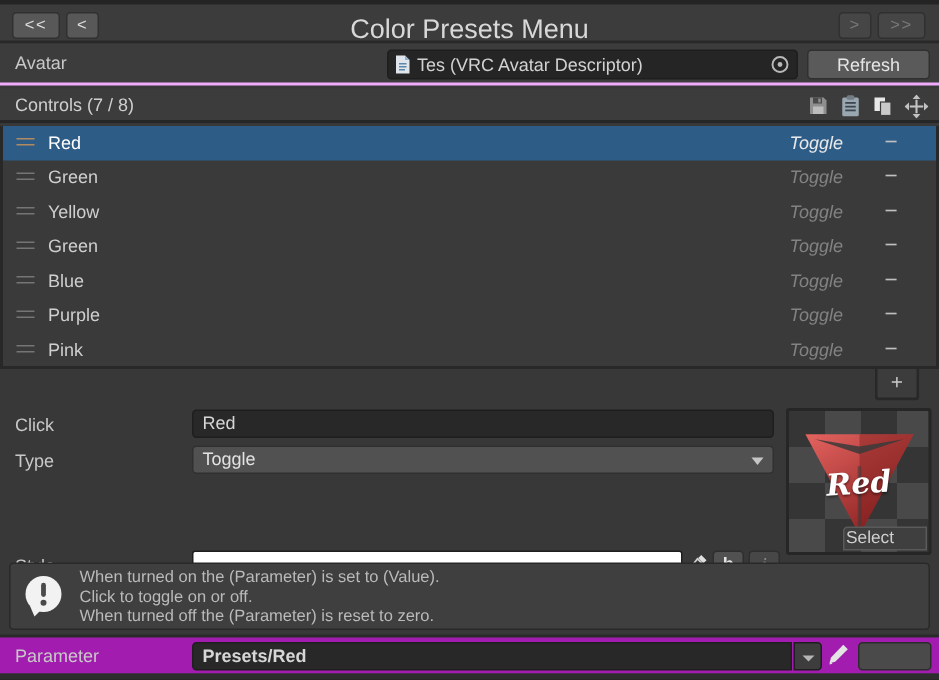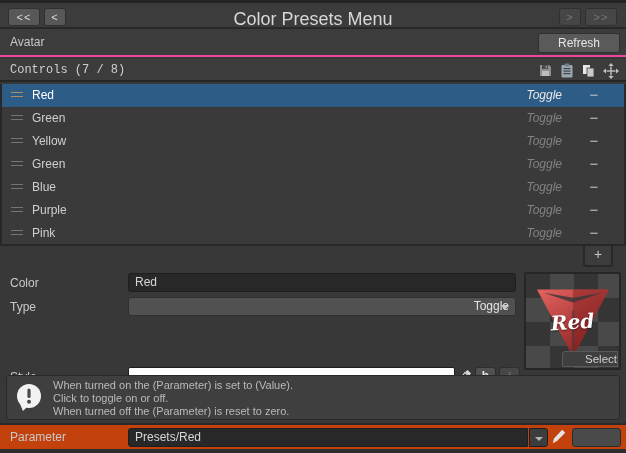--- a/index.html
+++ b/index.html
@@ -21,41 +21,41 @@
     font-size:11px; text-align:center; line-height:16px; letter-spacing:1px; cursor:default;
   }
   .nav-btn.disabled { background:#464646; color:#787878; }
   .title-text {
     position:absolute; left:0; right:0; top:6px; text-align:center;
     color:#d8d8d8; font-size:18px;
   }
   
   .avatar-row {
     position:absolute; left:0; top:29px; width:626px; height:28px;
-    background:#3c3c3c; border-bottom:2px solid #ec4899;
+    background:#3c3c3c; border-bottom:2px solid #f0abfc;
   }
   .row-label { position:absolute; left:10px; top:6px; color:#c8c8c8; }
   .object-field {
     position:absolute; left:258px; top:4px; width:274px; height:20px;
     background:#252525; border:1px solid #1e1e1e; border-radius:3px;
     display:flex; align-items:center; padding:0 4px; color:#d2d2d2;
   }
   .object-field .obj-text { flex:1; margin-left:4px; white-space:nowrap; overflow:hidden; }
   .picker-icon { width:14px; height:14px; flex:none; }
   .refresh-btn {
     position:absolute; left:538px; top:4px; width:82px; height:20px;
     background:#5a5a5a; border:1px solid #303030; border-radius:3px;
     color:#e6e6e6; text-align:center; line-height:18px;
   }
   
   .controls-header {
     position:absolute; left:0; top:59px; width:626px; height:23px;
     background:#3c3c3c; border-bottom:2px solid #262626;
   }
-  .controls-header .hdr-label { position:absolute; left:10px; top:4px; color:#cfcfcf;font-family:Liberation Mono, monospace; }
+  .controls-header .hdr-label { position:absolute; left:10px; top:4px; color:#cfcfcf; }
   .hdr-icon-btn { position:absolute; top:3px; width:18px; height:17px; display:flex; align-items:center; justify-content:center; }
   
   .list {
     position:absolute; left:0; top:84px; width:626px; height:162px;
     background:#3a3a3a; border-left:2px solid #282828; border-right:2px solid #282828;
     border-bottom:2px solid #282828;
   }
   .list-row { position:relative; height:23px; }
   .list-row.selected { background:#2d5c87; }
   .drag-handle { position:absolute; left:9px; top:8px; width:12px; }
@@ -110,36 +110,36 @@
   .preview svg.logo { position:absolute; left:6px; top:4px; }
   .preview-text {
     position:absolute; left:0; top:36px; width:93px; text-align:center;
     font-family:"DejaVu Serif", serif; font-style:italic; font-weight:bold;
     font-size:20px; color:#ffffff; transform:rotate(-4deg);
     text-shadow:0 1px 2px rgba(0,0,0,.55); pointer-events:none;
   }
   .select-btn {
     position:absolute; right:1px; bottom:1px; width:56px; height:16px;
     background:#3f3f3f; border:1px solid #5a5a5a; border-radius:3px 0 0 0;
-    color:#d0d0d0; font-size:11.5px; text-align:right; padding-right:0; line-height:14px;
+    color:#d0d0d0; font-size:11.5px; text-align:right; padding-right:21px; line-height:14px;
   }
   
   .info-box {
     position:absolute; left:6px; top:375px; width:614px; height:45px;
     background:#3f3f3f; border:1px solid #292929; border-radius:3px;
   }
   .info-icon { position:absolute; left:8px; top:7px; }
   .info-text { position:absolute; left:46px; top:3px; font-size:11px; line-height:13px; color:#bababa; }
   
   .sep { position:absolute; left:0; top:423px; width:626px; height:2px; background:#2a2a2a; }
-  .param-row { position:absolute; left:0; top:425px; width:626px; height:24px; background:#c2410c; }
+  .param-row { position:absolute; left:0; top:425px; width:626px; height:24px; background:#a21caf; }
   .param-field {
     position:absolute; left:128px; top:3px; width:400px; height:19px;
     background:#282828; border:1px solid #1e1e1e; border-radius:3px 0 0 3px;
-    color:#d6d6d6; line-height:17px; padding:0 6px;
+    color:#d6d6d6; line-height:17px; padding:0 6px;font-weight:bold;
   }
   .param-arrow-btn {
     position:absolute; left:529px; top:3px; width:19px; height:19px;
     background:#3d3d3d; border:1px solid #1e1e1e; border-radius:0 3px 3px 0;
   }
   .param-arrow-btn .arrow { position:absolute; left:5px; top:8px; width:0; height:0;
     border-left:4px solid transparent; border-right:4px solid transparent; border-top:4px solid #b5b5b5; }
   .pencil-btn { position:absolute; left:551px; top:3px; width:18px; height:19px; }
   .param-extra {
     position:absolute; left:572px; top:3px; width:49px; height:19px;
@@ -156,20 +156,34 @@
   <div class="titlebar">
     <div class="nav-btn" style="left:8px;width:32px;">&lt;&lt;</div>
     <div class="nav-btn" style="left:44px;width:22px;">&lt;</div>
     <div class="title-text">Color Presets Menu</div>
     <div class="nav-btn disabled" style="left:559px;width:22px;">&gt;</div>
     <div class="nav-btn disabled" style="left:585px;width:32px;">&gt;&gt;</div>
   </div>
 
   <div class="avatar-row">
     <div class="row-label">Avatar</div>
+    <div class="object-field">
+      <svg width="11" height="14" viewBox="0 0 11 14">
+        <path d="M1 1 h6 l3 3 v9 h-9 z" fill="#dfe5ea"></path>
+        <path d="M7 1 l3 3 h-3 z" fill="#8fb0c8"></path>
+        <rect x="3" y="6" width="5" height="1" fill="#5b87a8"></rect>
+        <rect x="3" y="8" width="5" height="1" fill="#5b87a8"></rect>
+        <rect x="3" y="10" width="4" height="1" fill="#5b87a8"></rect>
+      </svg>
+      <span class="obj-text">Tes (VRC Avatar Descriptor)</span>
+      <svg class="picker-icon" viewBox="0 0 14 14">
+        <circle cx="7" cy="7" r="5" fill="none" stroke="#b9b9b9" stroke-width="1.3"></circle>
+        <circle cx="7" cy="7" r="1.6" fill="#b9b9b9"></circle>
+      </svg>
+    </div>
     <div class="refresh-btn">Refresh</div>
   </div>
 
   <div class="controls-header">
     <div class="hdr-label">Controls (7 / 8)</div>
     <div class="hdr-icon-btn" style="left:536px;">
       <svg width="13" height="13" viewBox="0 0 13 13">
         <path d="M1 1 h9 l2 2 v9 h-11 z" fill="#8f8f8f"></path>
         <rect x="3" y="1" width="6" height="4" fill="#4a4a4a"></rect>
         <rect x="6.5" y="1.7" width="1.6" height="2.6" fill="#8f8f8f"></rect>
@@ -267,24 +281,24 @@
         </div>
       <div class="row-name">Pink</div>
       <div class="row-type">Toggle</div>
       <div class="row-remove">−</div>
     </div>
   </div>
   <div class="list-footer">+</div>
 
   <div class="props">
     <div class="prop-row" style="top:5px;">
-      <div class="lbl">Color</div>
+      <div class="lbl">Click</div>
       <div class="field">Red</div>
     </div>
-    <div class="prop-row" style="top:29px;text-align:right;">
+    <div class="prop-row" style="top:29px;">
       <div class="lbl">Type</div>
       <div class="popup">
         <span>Toggle</span>
         <span class="arrow"></span>
       </div>
     </div>
     <div class="prop-row" style="top:53px;margin-top:46px;">
       <div class="lbl">Style</div>
       <input class="style-input" value="" style="">
       <div class="eyedropper-btn">

